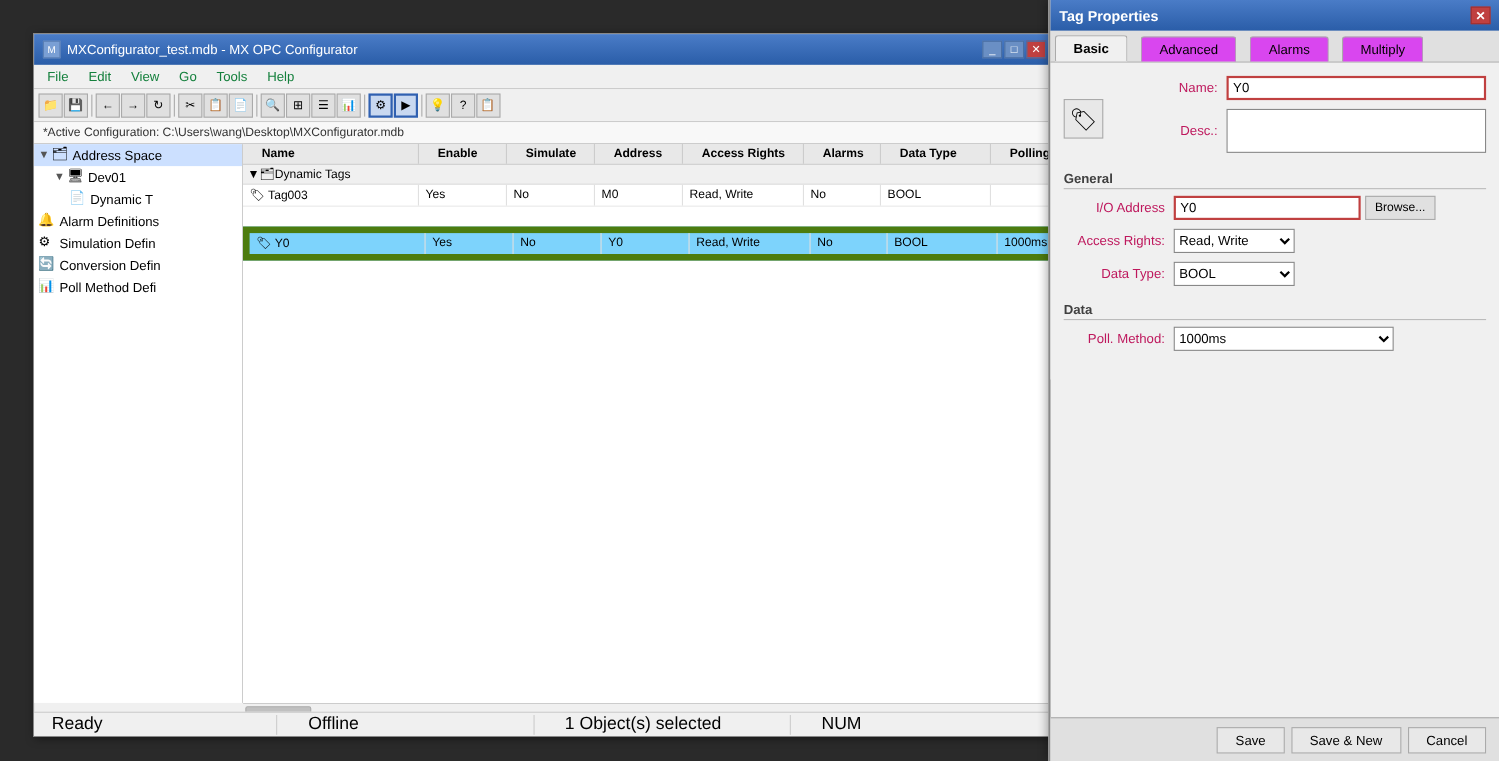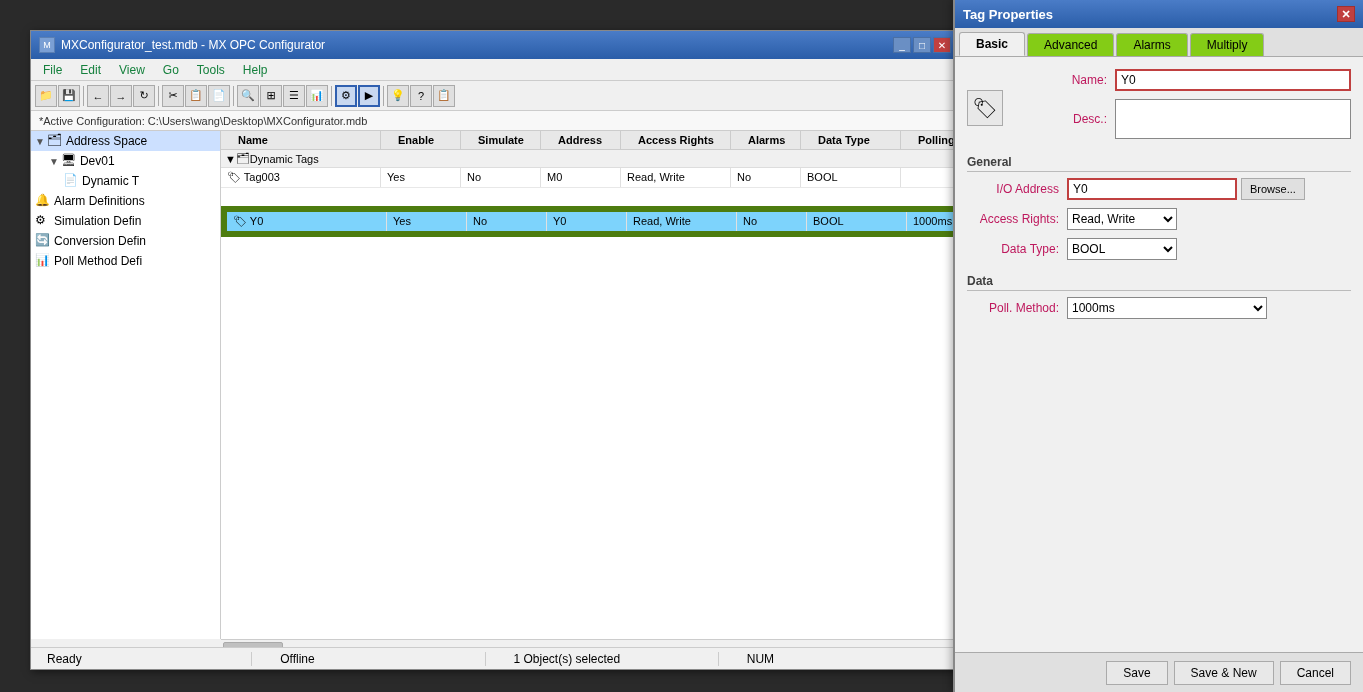--- a/index.html
+++ b/index.html
@@ -130,21 +130,21 @@
     }
 
     .status-bar {
       position: absolute;
       bottom: 0; left: 0; right: 0;
       height: 22px;
       background: #f0f0f0;
       border-top: 1px solid #ccc;
       display: flex; align-items: center;
       padding: 0 8px; gap: 20px;
-      font-size: 12px;
+      font-size: 16px;
     }
     .status-segment { flex: 1; border-right: 1px solid #ccc; padding: 0 8px; }
     .status-segment:last-child { border-right: none; }
 
     
     .tag-props-panel {
       position: absolute;
       top: 0;
       right: 0;
       width: 410px;
@@ -168,24 +168,24 @@
       width: 18px; height: 16px; background: #c04040; border: 1px solid #a03030;
       color: white; font-size: 11px; display:flex;align-items:center;justify-content:center; cursor:pointer;
     }
 
     .tabs-bar {
       background: #e0e0e0;
       border-bottom: 1px solid #aaa;
       display: flex;
       align-items: flex-end;
       padding: 4px 4px 0;
-      gap: 2px;
+      gap: 12px;
     }
     .tab {
-      padding: 4px 16px; background: #84cc16; border: 1px solid #aaa;
+      padding: 4px 16px; background: #d946ef; border: 1px solid #aaa;
       border-bottom: none; cursor: pointer; font-size: 12px; border-radius: 3px 3px 0 0;
     }
     .tab.active { background: #f0f0f0; border-bottom: 1px solid #f0f0f0; font-weight: bold; }
 
     .panel-body {
       padding: 12px;
       background: #f0f0f0;
     }
 
     .panel-section { margin-bottom: 14px; }

